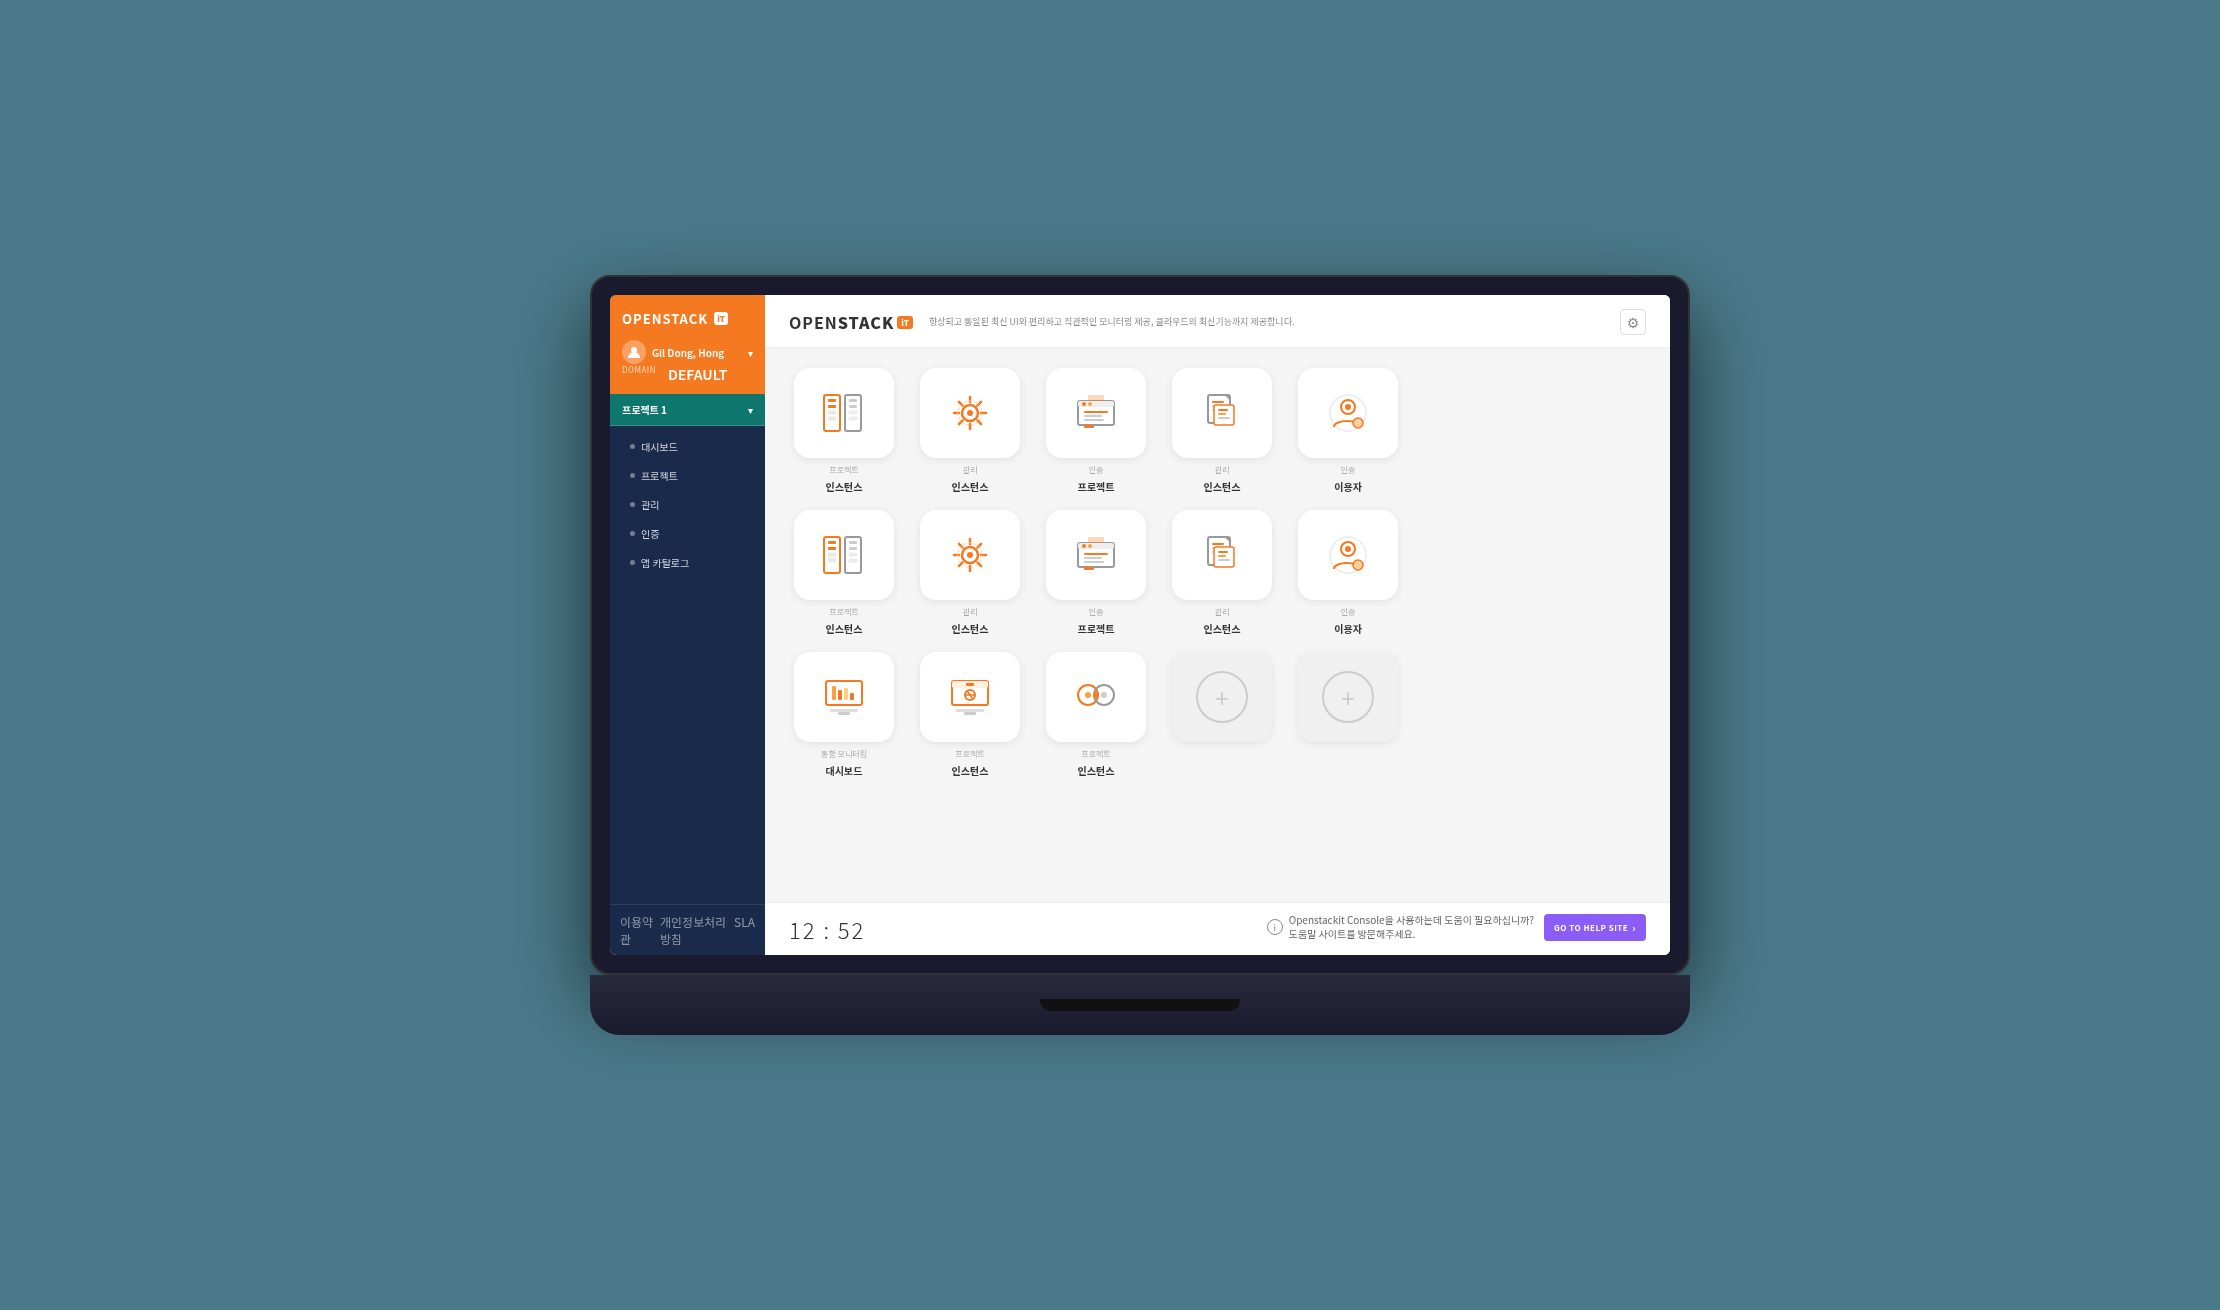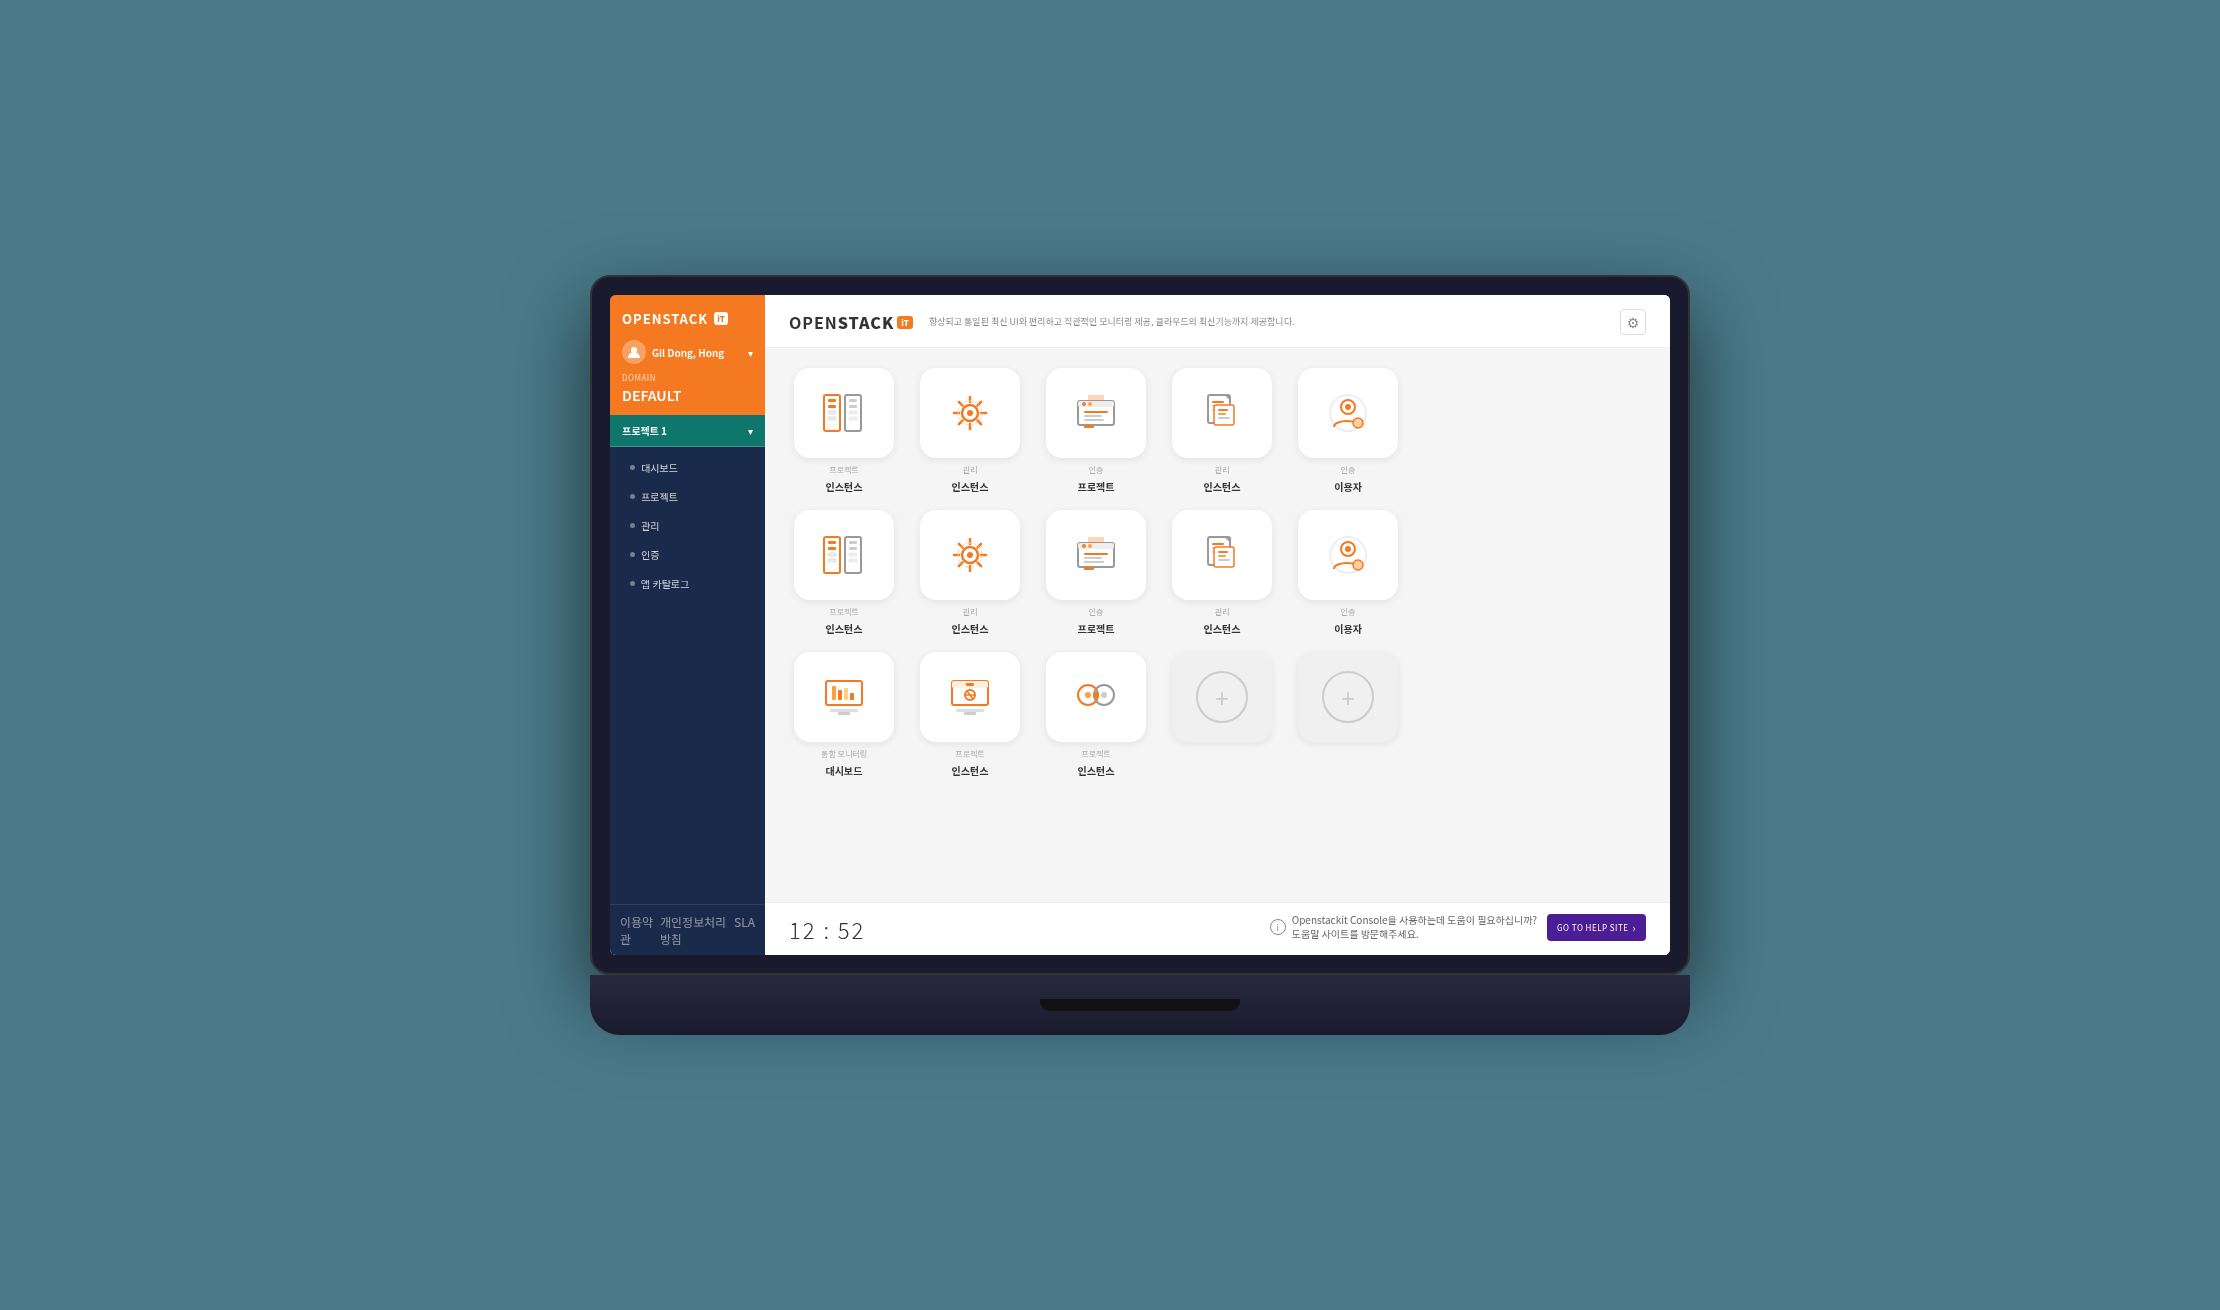--- a/index.html
+++ b/index.html
@@ -109,23 +109,21 @@
       font-weight: 600;
       flex: 1;
       margin-left: 6px;
     }
     .user-chevron {
       font-size: 10px;
       color: white;
     }
     .domain-row {
       display: flex;
-      gap: 2px;
-      margin-top: 8px;
-      flex-direction: column;
+      gap: 12px;
     }
     .domain-label {
       font-size: 8px;
       color: rgba(255,255,255,0.7);
       text-transform: uppercase;
       letter-spacing: 0.5px;
     }
     .domain-value {
       font-size: 14px;
       color: white;
@@ -335,24 +333,24 @@
       justify-content: center;
       font-size: 9px;
       color: #888;
     }
     .footer-help-text {
       font-size: 10px;
       color: #666;
       line-height: 1.4;
     }
     .go-help-btn {
-      background: #4c1d95;
+      background: #8b5cf6;
       color: white;
       font-size: 8px;
-      font-weight: 400;
+      font-weight: 700;
       padding: 6px 10px;
       border-radius: 4px;
       cursor: pointer;
       letter-spacing: 0.5px;
       display: flex;
       align-items: center;
       gap: 4px;
     }
     .go-help-arrow {
       font-size: 10px;

